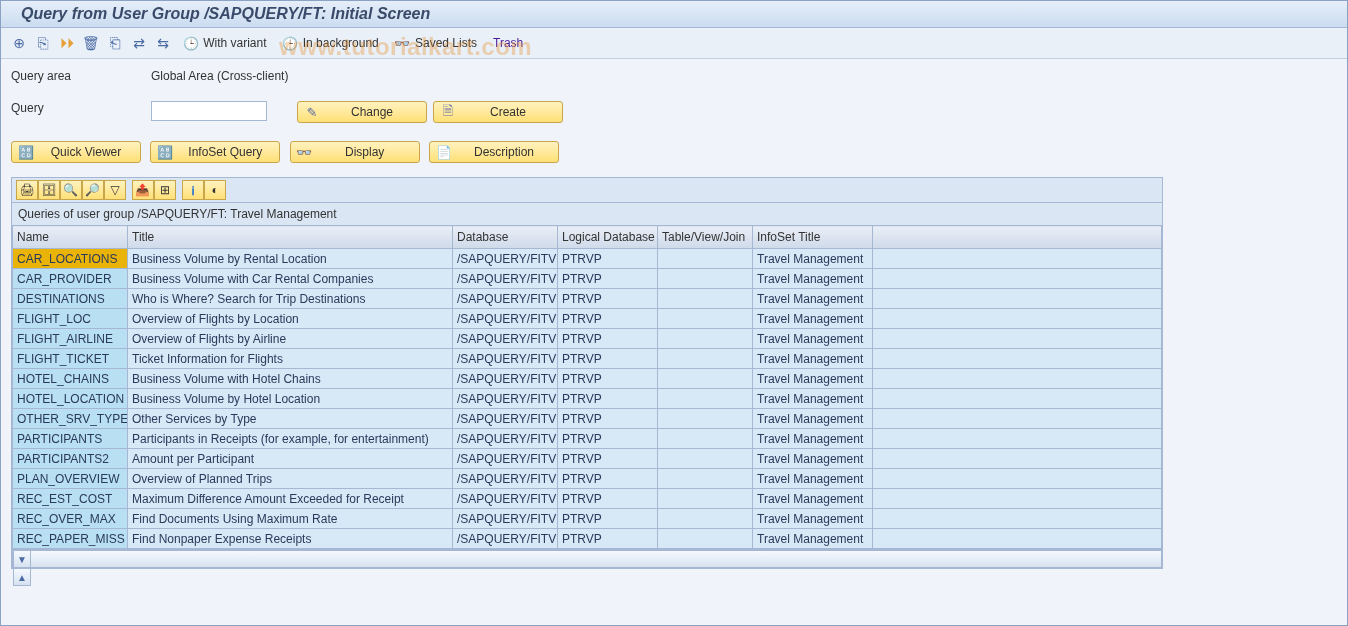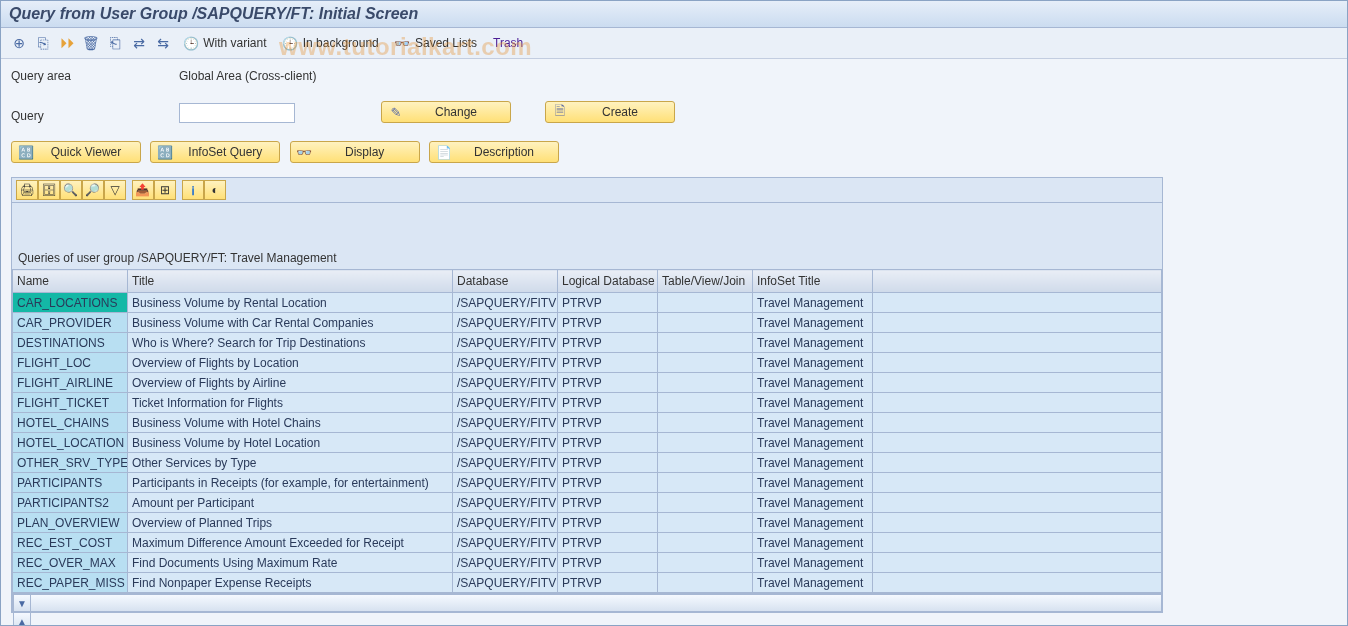--- a/index.html
+++ b/index.html
@@ -14,21 +14,21 @@
     height: 626px;
     box-sizing: border-box;
     border: 1px solid #8aa3c4;
     background: #f0f4fa;
     position: relative;
     overflow: hidden;
   }
   .titlebar {
     background: linear-gradient(#e6eef9, #cbdcf0);
     border-bottom: 1px solid #a6b7d3;
-    padding: 4px 8px;
+    padding: 4px 20px;
     font-size: 16px;
     font-weight: bold;
     font-style: italic;
     color: #3a4a6a;
   }
   .menubar {
     background: #eaf0f8;
     border-bottom: 1px solid #c3cde0;
     padding: 4px 8px;
     display: flex;
@@ -57,23 +57,22 @@
     text-decoration-color: transparent;
   }
   .menu-text-btn .ic { color: #4a6aa3; font-size: 13px; text-decoration: none;}
   .menu-text-btn.dis { color: #4c1d95; }
   
   .content {
     padding: 10px 10px;
   }
   .field-row {
     display: flex;
-    align-items: flex-end;
+    align-items: flex-start;
     margin-bottom: 18px;
-    gap: 28px;
   }
   .label { width: 140px; color: #333;}
   .value { color: #333;}
   .textfield {
     width: 110px;
     height: 18px;
     border: 1px solid #a6b7d3;
     background: white;
     padding: 0 2px;
   }
@@ -127,21 +126,20 @@
     align-items:center;
     justify-content:center;
     font-size:12px;
     cursor:pointer;
     box-sizing:border-box;
   }
   .tb-gap { width: 6px; }
   .table-header-title {
     padding: 4px 6px;
     color: #333;
-    margin-top: 44px;
   }
   .grid {
     display: flex;
     flex-direction: column;
   }
   .grid-body {
     flex: 1;
   }
   table.alv {
     border-collapse: collapse;
@@ -169,21 +167,21 @@
     overflow: hidden;
   }
   table.alv tr:first-child td:first-child {
     background: #ffe28a;
   }
   table.alv td.keycol {
     background: #b8dff2;
     color: #2a3a5a;
   }
   table.alv tr:first-child td.keycol {
-     background: #14b8a6;
+     background: #eab308;
   }
   .scrollbar {
     width: 18px;
     background: #e6eef9;
     border-left: 1px solid #a6b7d3;
     position: relative;
   }
   .scroll-up, .scroll-down {
     position:absolute; left:0; width:100%; height:18px;
     background: linear-gradient(#f5f9ff,#d7e2f0);

